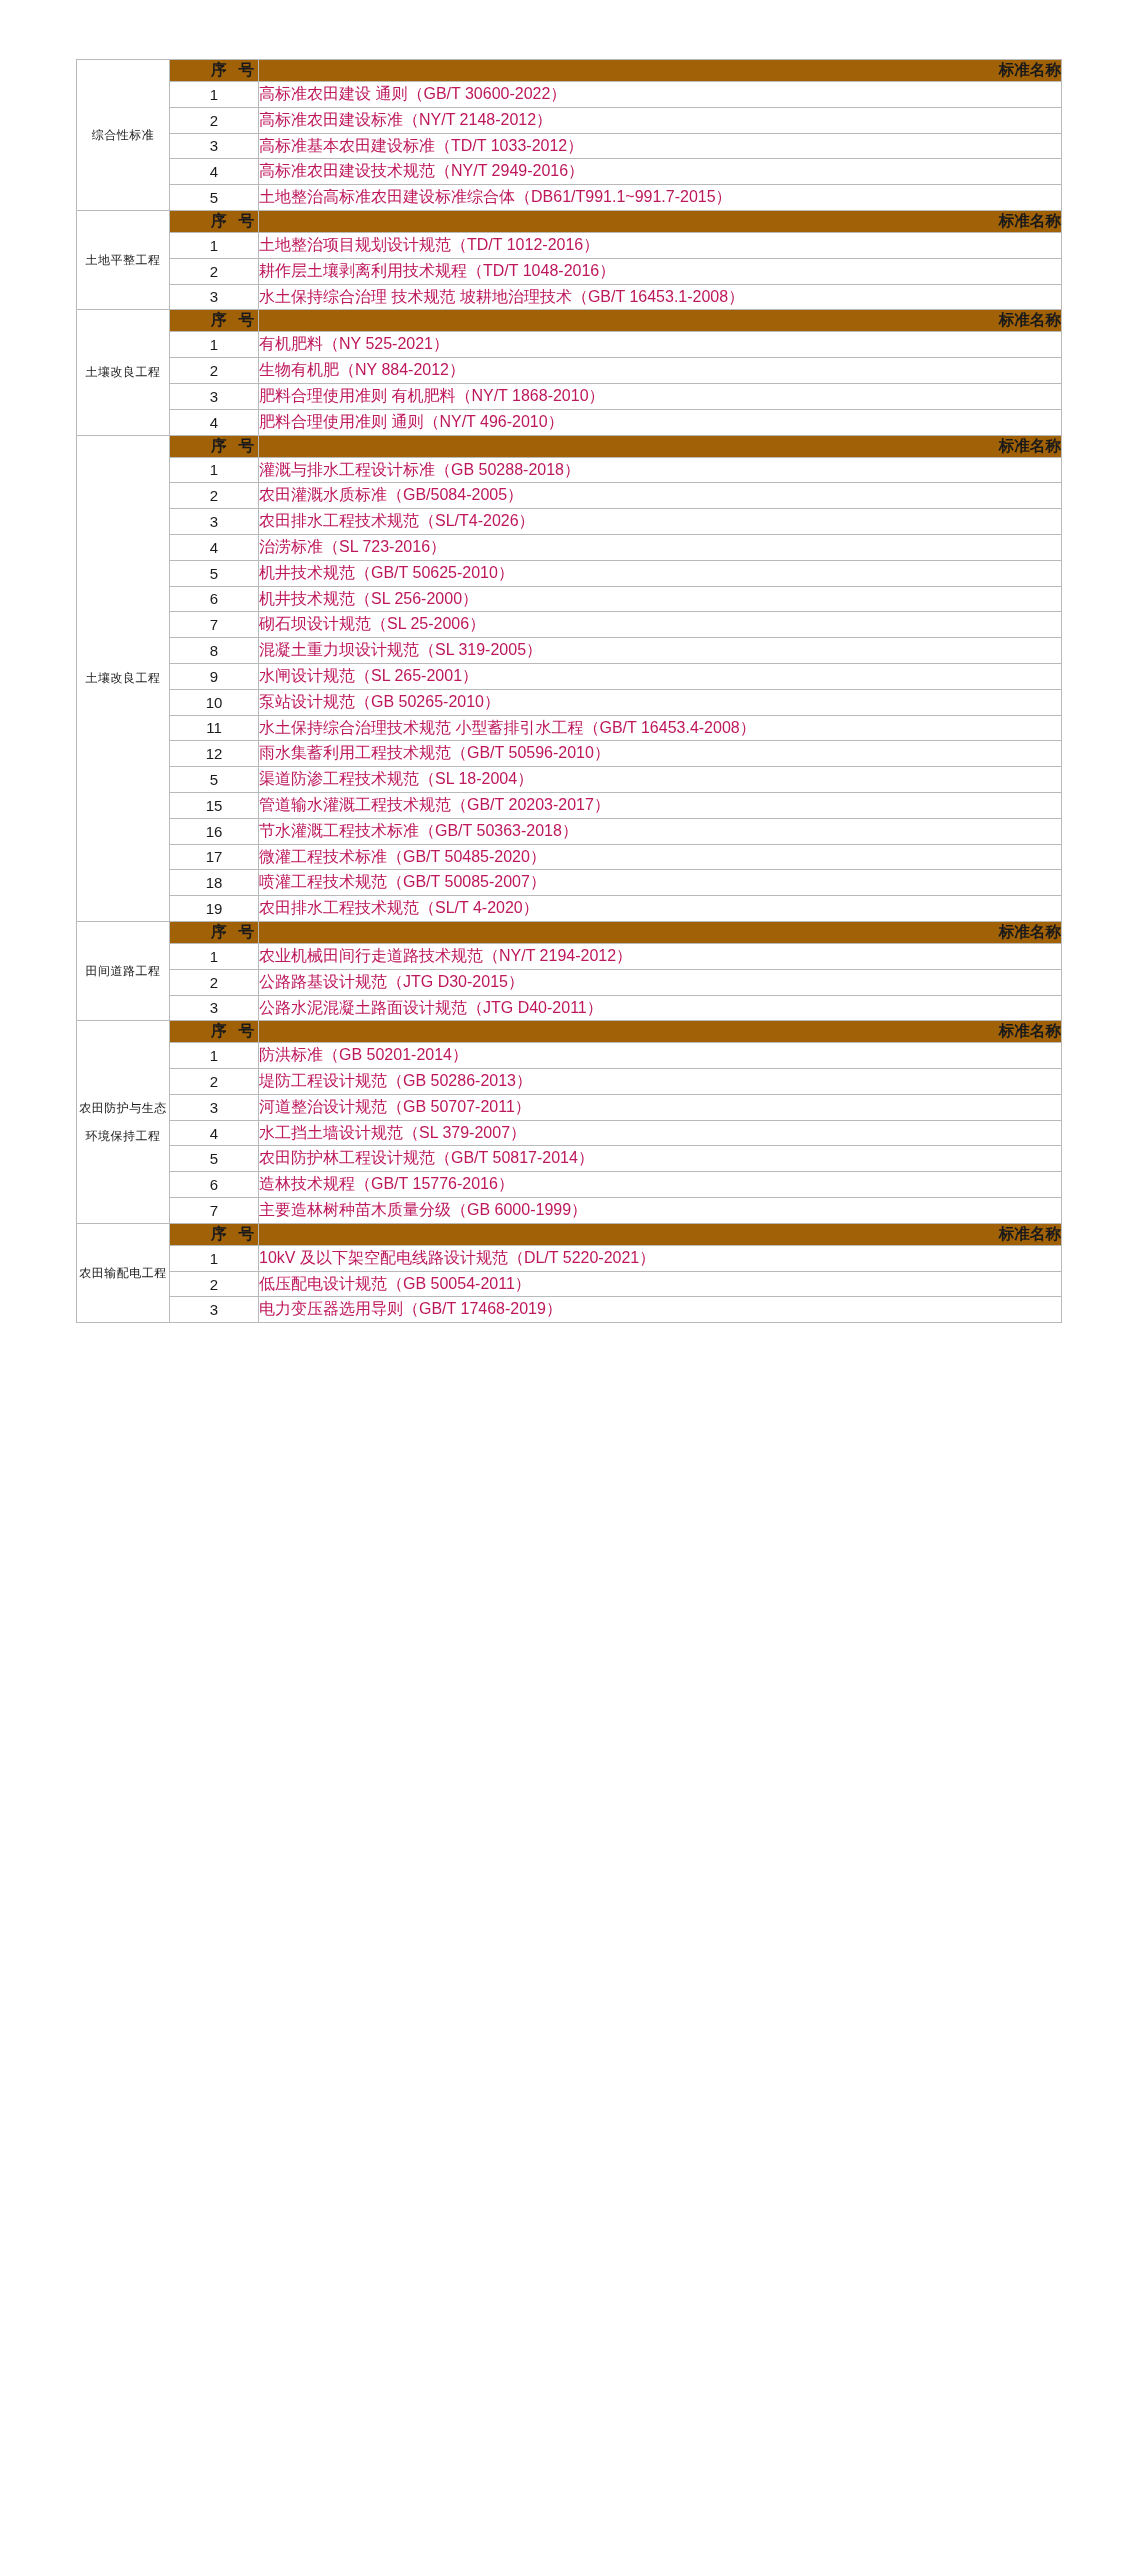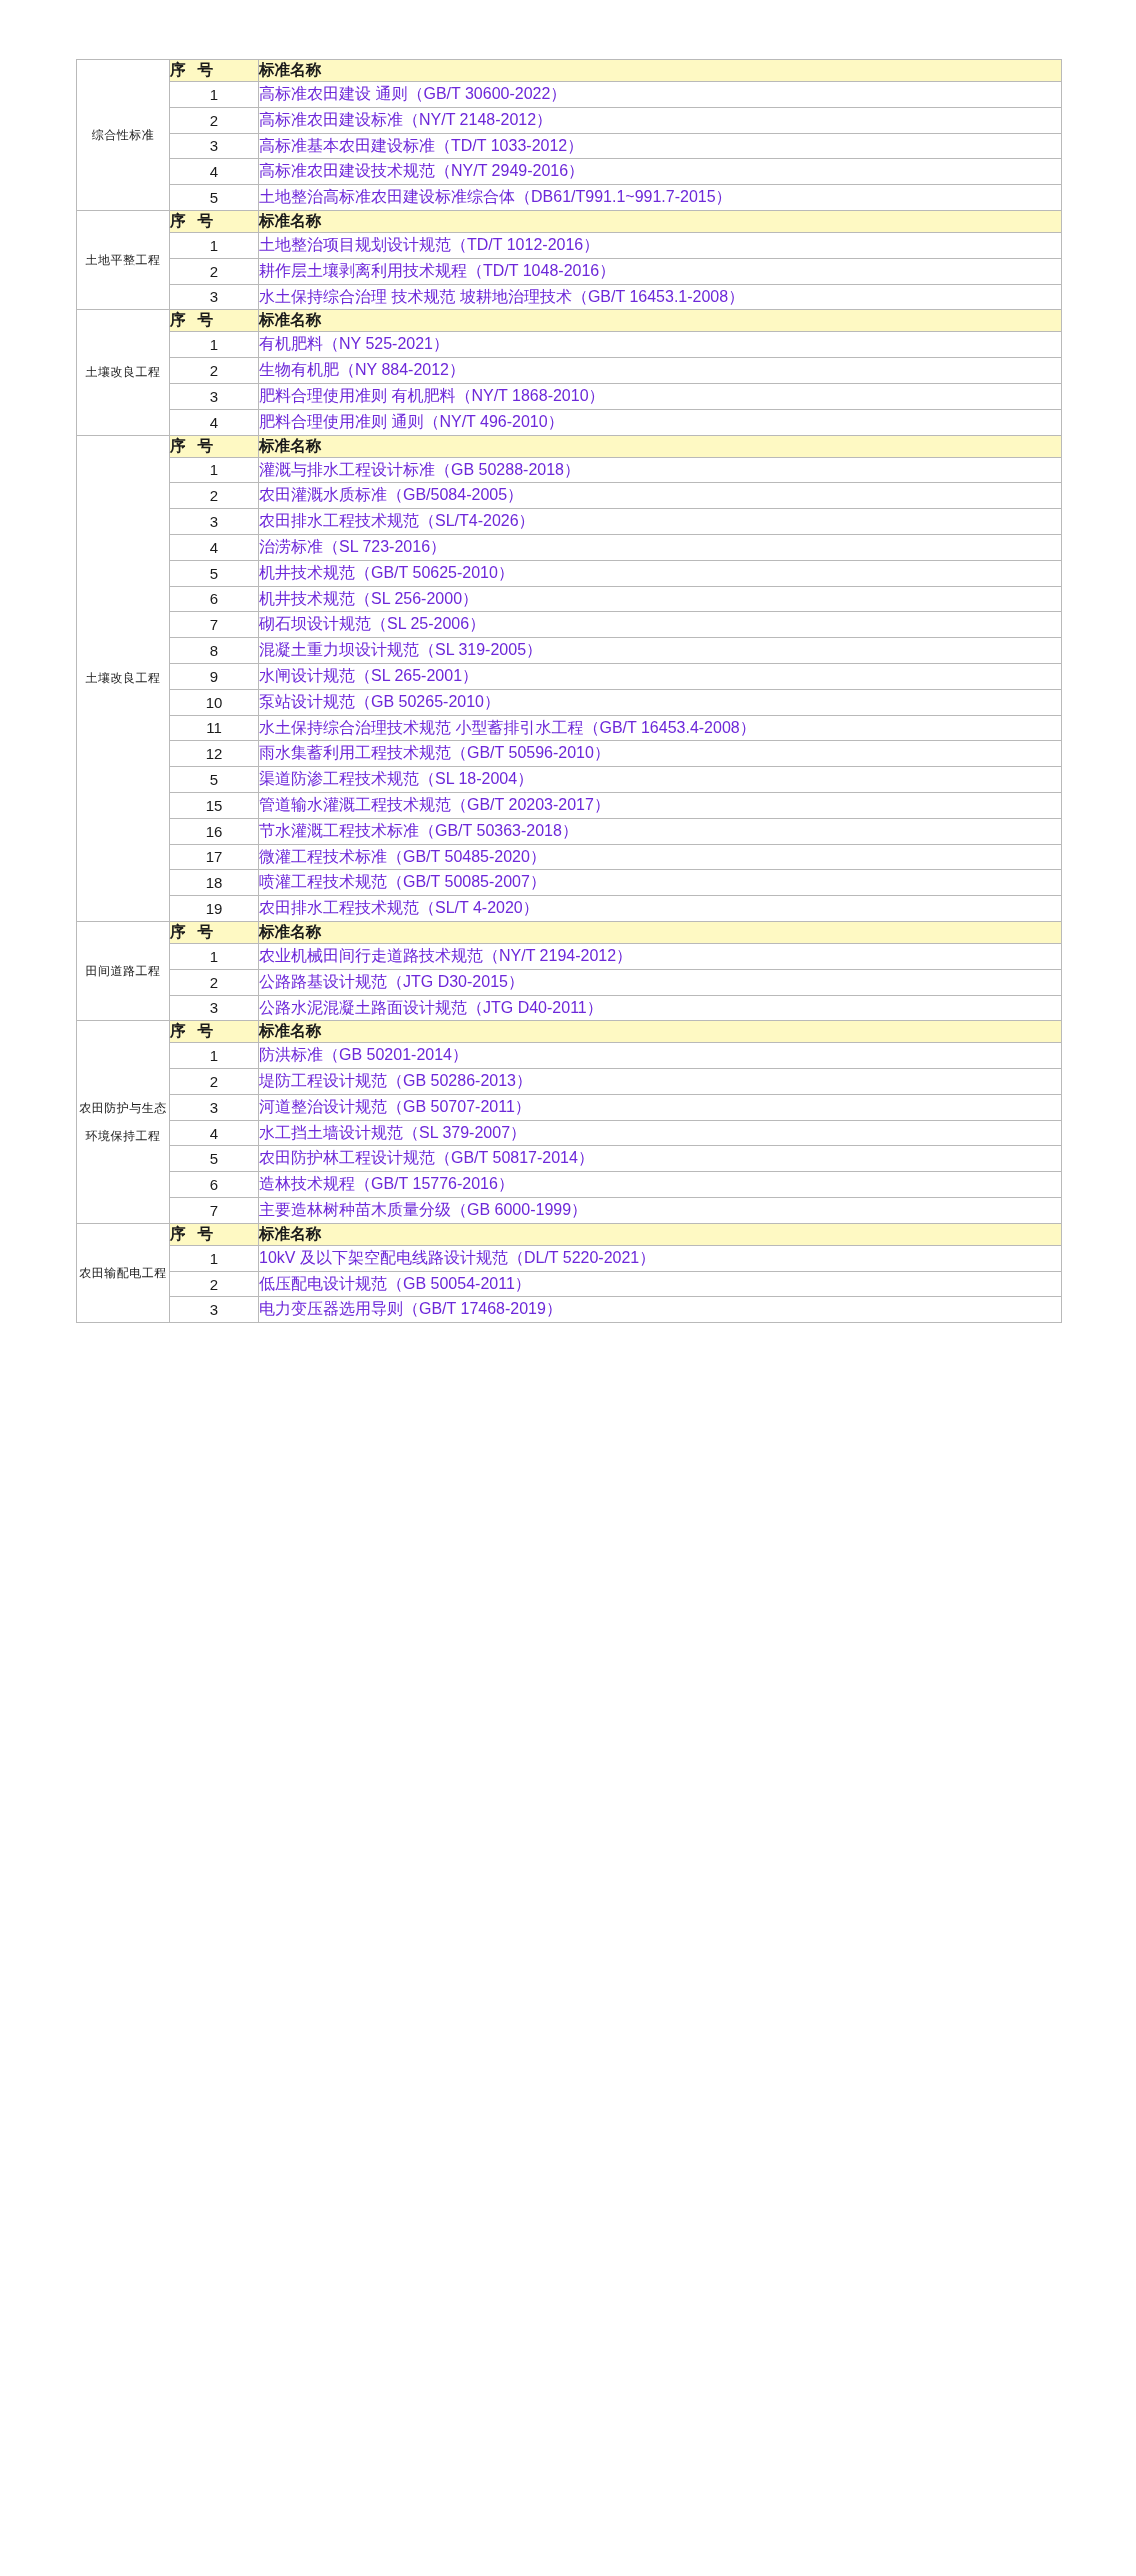--- a/index.html
+++ b/index.html
@@ -36,42 +36,42 @@
 
   .cat-cell {
     text-align: center;
     font-size: 12px;
     line-height: 28px;
     color: #1a1a1a;
     padding: 5.7px 7.6px;
     letter-spacing: 0.5px;
   }
   .hdr-cell {
-    background: #fef9c3;
-    text-align: left;
+    background: #a16207;
+    text-align: right;
     font-weight: bold;
     font-size: 15.6px;
     padding: 7.6px 3.8px;
     color: #1a1a1a;
   }
   .hdr-no {
     letter-spacing: 3.8px;
   }
   .no-cell {
     text-align: center;
     font-size: 15px;
     padding: 7.6px 3.8px;
     color: #1a1a1a;
   }
   .name-cell {
     text-align: left;
     font-size: 16px;
     padding: 7.6px 9.5px 7.6px 11.4px;
     line-height: 1.55;
-    color: #6d28d9;
+    color: #be185d;
   }
   .grp-sep td {
     border-top: 0.9px solid #8f8f8f;
   }
 </style>
 </head>
 <body>
 
 <div class="page">
   <table class="std-table">

